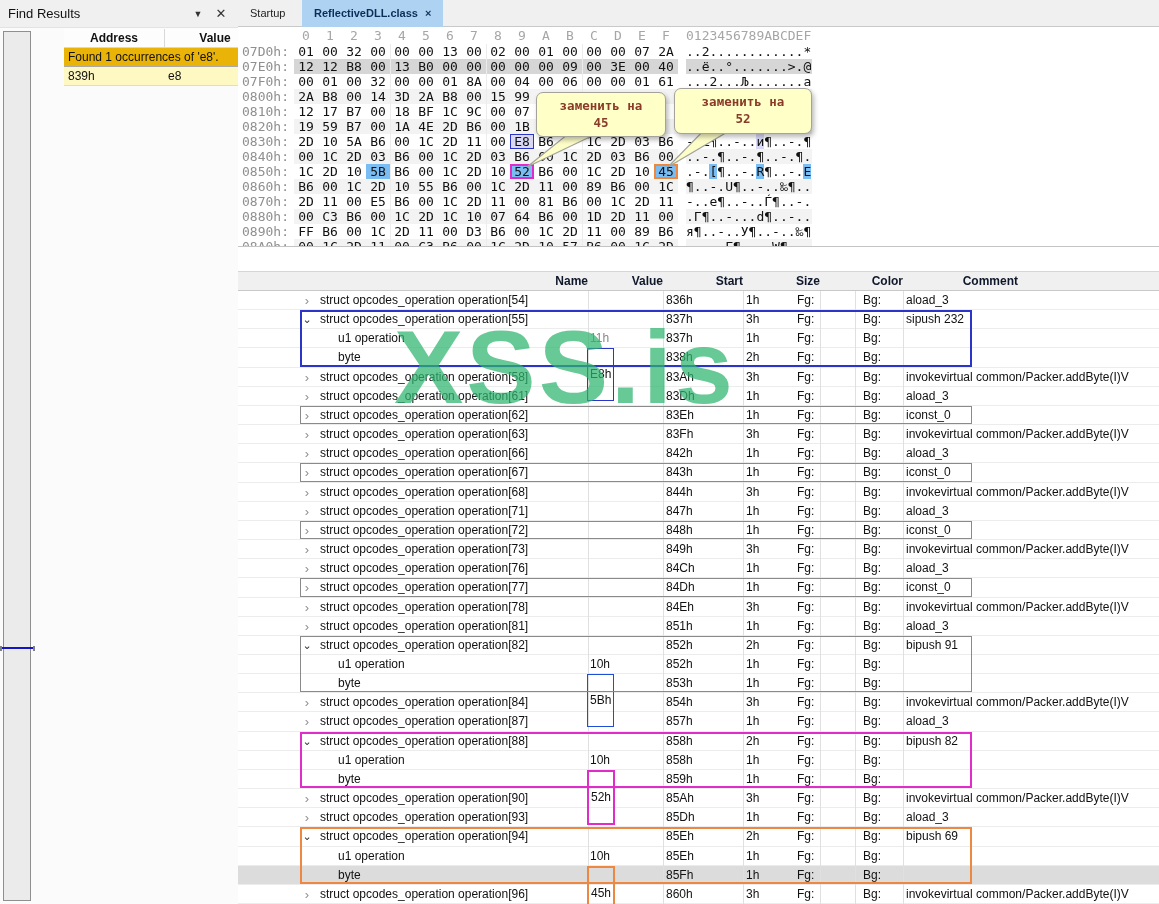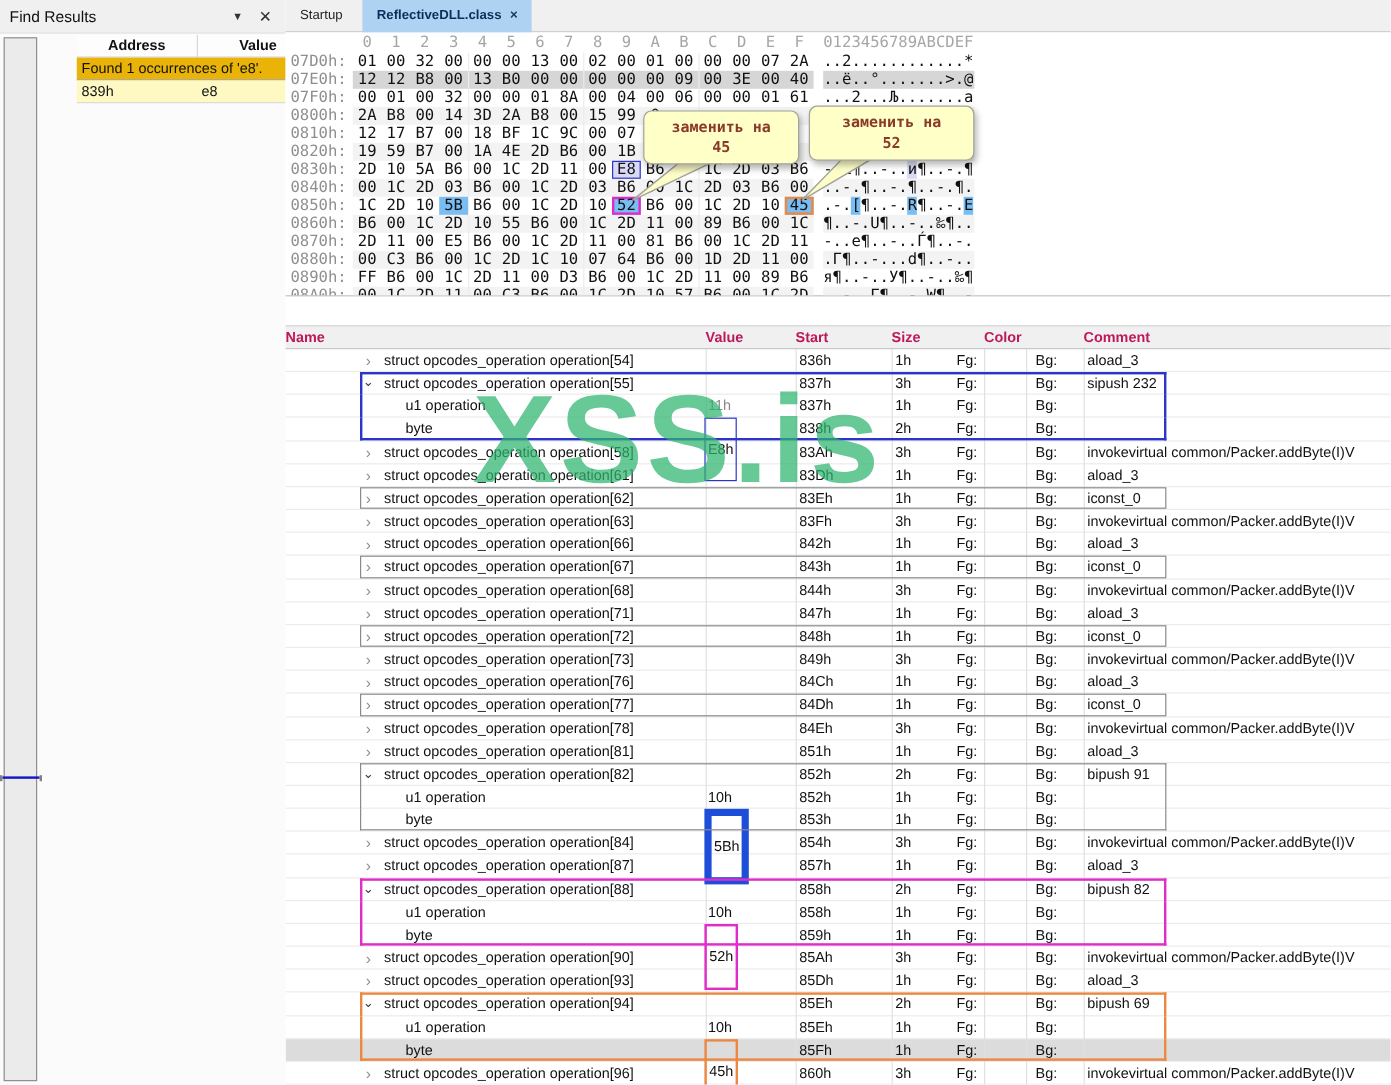--- a/index.html
+++ b/index.html
@@ -58,37 +58,37 @@
 .callout { position:absolute; z-index:6; background:var(--cobg,#ffffc8); border:1px solid #a3a39b;
   border-radius:7px; box-shadow:2px 3px 5px rgba(0,0,0,.28); text-align:center;
   color:var(--cotx,#8a3a28); font-size:12.5px; font-weight:bold; padding-top:4px; line-height:17px; }
 
 
 #tr-title { position:absolute; left:0; top:247px; width:921px; height:24px; background:#f0f0f0;
   font-size:12.5px; color:#111; line-height:24px; padding-left:5px; }
 #tr-title .refresh { color:#555; font-size:13px; margin-left:6px; cursor:pointer; }
 #tr-head { position:absolute; left:0; top:271px; width:921px; height:20px; background:#f0f0f0;
   border-top:1px solid #d6d6d6; border-bottom:1px solid #c8c8c8; z-index:2; }
-.thc { position:absolute; top:0; height:19px; line-height:19px; font-size:12px; font-weight:bold; color:#be185d; text-align:left; }
+.thc { position:absolute; top:0; height:19px; line-height:19px; font-size:12px; font-weight:bold; color:#0f172a; text-align:right; }
 #tr-grid { position:absolute; left:0; top:271px; width:921px; height:633px; z-index:1; pointer-events:none; }
 #tr-grid div { position:absolute; top:0; width:1px; height:633px; background:#e0e0e0; }
 #tr-rows { position:absolute; left:0; top:291px; width:921px; height:613px; overflow:hidden; }
 .trow { position:relative; width:921px; height:19.16px; border-bottom:1px solid #ececec; font-size:12px; }
 .trow.sel { background:#dcdcdc; }
 .trow span { position:absolute; top:0; line-height:19px; color:#111; white-space:nowrap; z-index:2; }
 .c-exp { left:63px; width:12px; text-align:center; }
 .c-exp.closed { color:#8f8f8f; font-size:13px; }
 .c-exp.open { color:#333; font-size:11px; }
 .c-name { left:82px; }
 .c-name.lvl2 { left:100px; }
 .c-val { left:352px; }
 .c-val.gray { color:#888; }
 .vbox { border:1px solid #555; padding:16px 2px; margin-left:-3px; }
 .vbox.blue { border:1px solid var(--bluebox,#2b35c8); }
-.vbox.gray { border:6px solid #1d4ed8; }
+.vbox.gray { border:1px solid #1d4ed8; }
 .vbox.magenta { border:2px solid var(--magenta,#e02cc8); }
 .vbox.orange { border:2px solid var(--orange,#ec8840); }
 .c-start { left:428px; }
 .c-size { left:508px; }
 .c-fg { left:559px; }
 .c-bg { left:625px; }
 .c-com { left:668px; }
 .grpbox { position:absolute; left:62px; width:672px; top:0; height:calc(100% + 1px); z-index:3; pointer-events:none; }
 .grpbox.g-blue { border-left:2px solid var(--bluebox,#2b35c8); border-right:2px solid var(--bluebox,#2b35c8); }
 .grpbox.g-gray { border-left:1px solid #8a8a8a; border-right:1px solid #8a8a8a; }

